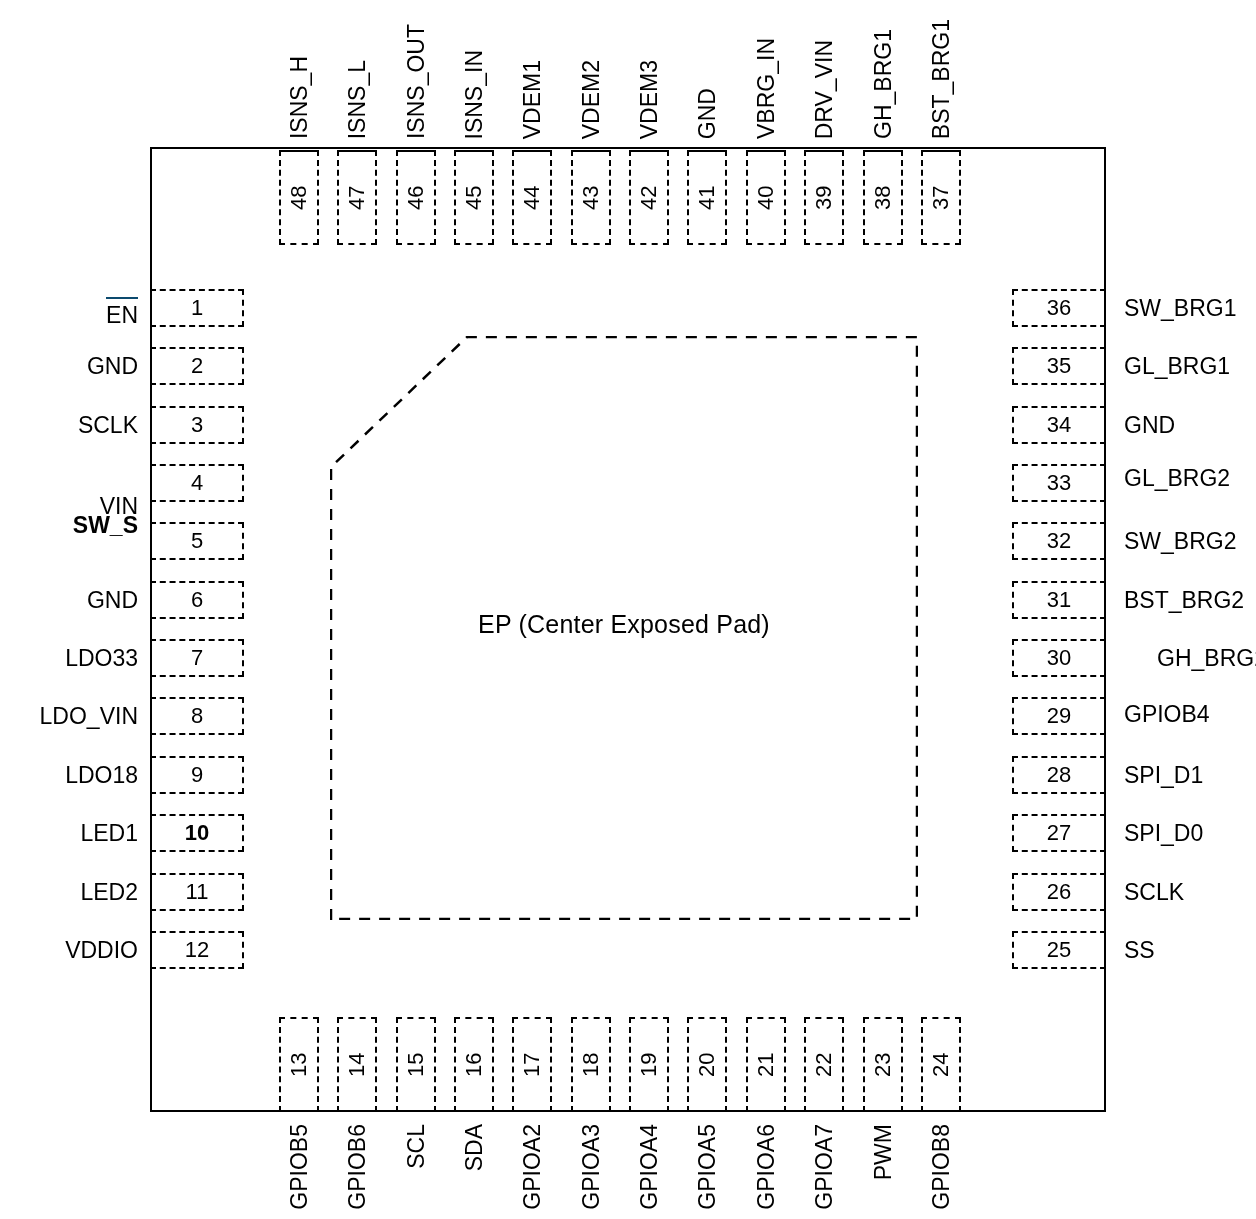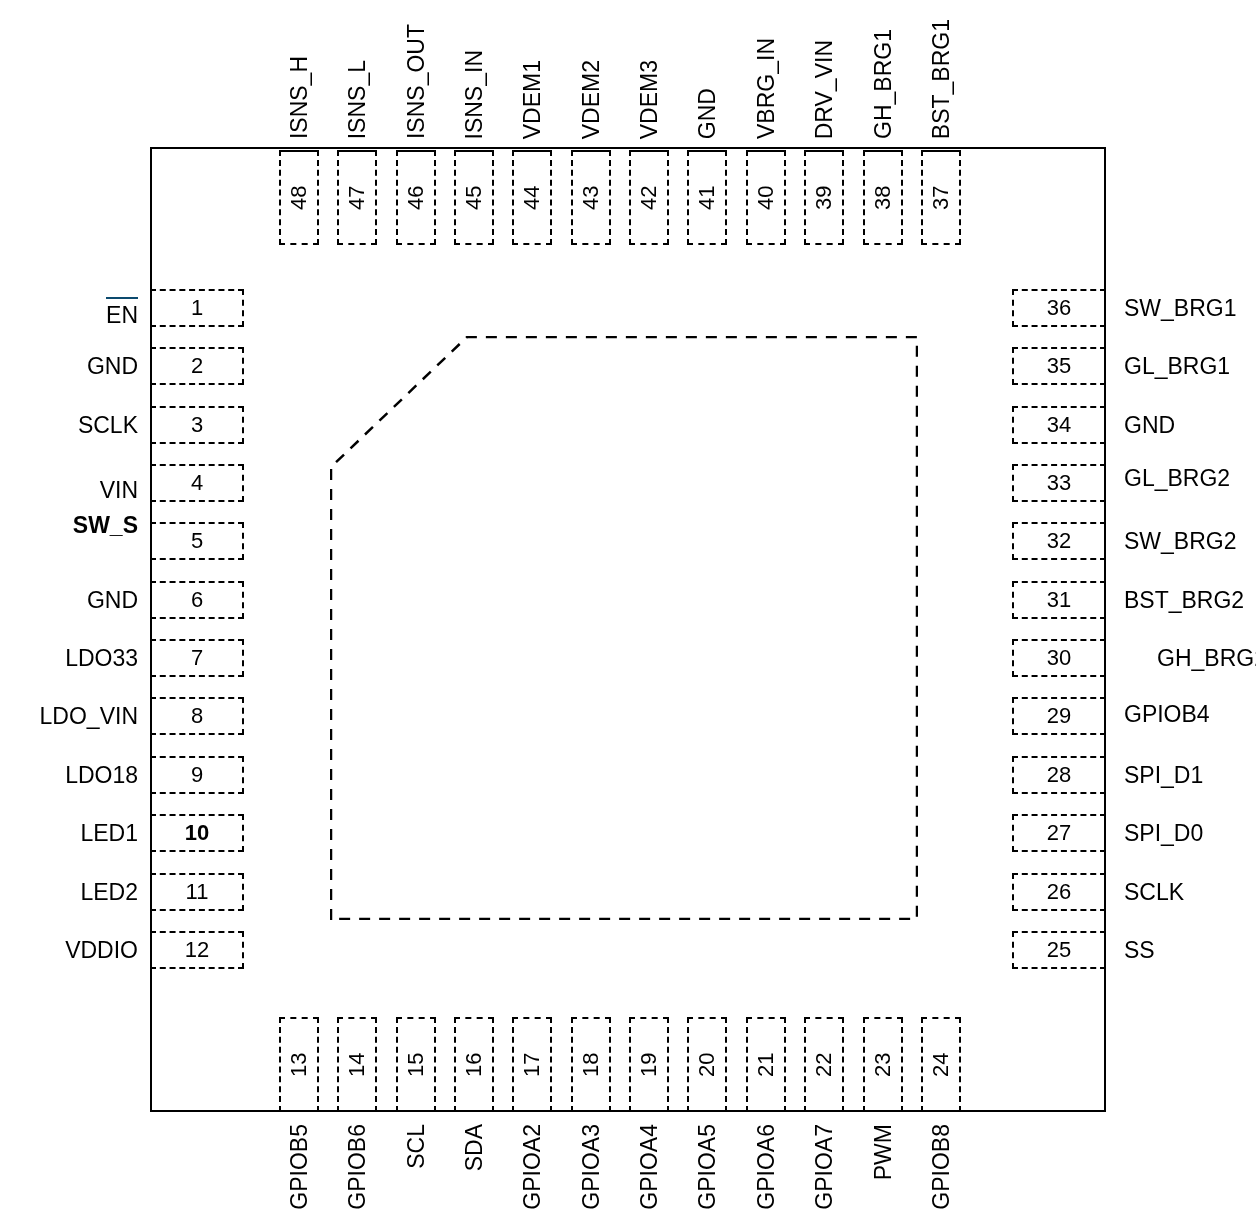--- a/index.html
+++ b/index.html
@@ -132,38 +132,39 @@
 </head>
 <body>
 
 <div id="stage">
 
   <div id="body-outline"></div>
 
   <svg id="ep" viewBox="0 0 588 584" preserveAspectRatio="none">
     <polyline points="1,584 1,131 137,1 587,1 587,583 1,583" fill="none" stroke="#000000" stroke-width="2.5" stroke-dasharray="11,9" stroke-linecap="butt"></polyline>
   </svg>
+  <div id="ep-label">EP (Center Exposed Pad)</div>
 
   <div id="pins-layer">
       <div class="pad h left" style="left: 150px; top: 289px;">
         <span class="num">1</span>
       </div>
       <div class="sig left" style="top: 297px;"><span class="ovl">EN</span></div>
       <div class="pad h left" style="left: 150px; top: 347.35px;">
         <span class="num">2</span>
       </div>
       <div class="sig left" style="top: 355.35px;">GND</div>
       <div class="pad h left" style="left: 150px; top: 405.7px;">
         <span class="num">3</span>
       </div>
       <div class="sig left" style="top: 413.7px;">SCLK</div>
       <div class="pad h left" style="left: 150px; top: 464.05px;">
         <span class="num">4</span>
       </div>
-      <div class="sig left" style="top: 479px;">VIN</div>
+      <div class="sig left" style="top: 495px;">VIN</div>
       <div class="pad h left" style="left: 150px; top: 522.4px;">
         <span class="num">5</span>
       </div>
       <div class="sig left" style="top: 514px; font-weight: bold;">SW_S</div>
       <div class="pad h left" style="left: 150px; top: 580.75px;">
         <span class="num">6</span>
       </div>
       <div class="sig left" style="top: 588.75px;">GND</div>
       <div class="pad h left" style="left: 150px; top: 639.1px;">
         <span class="num">7</span>

